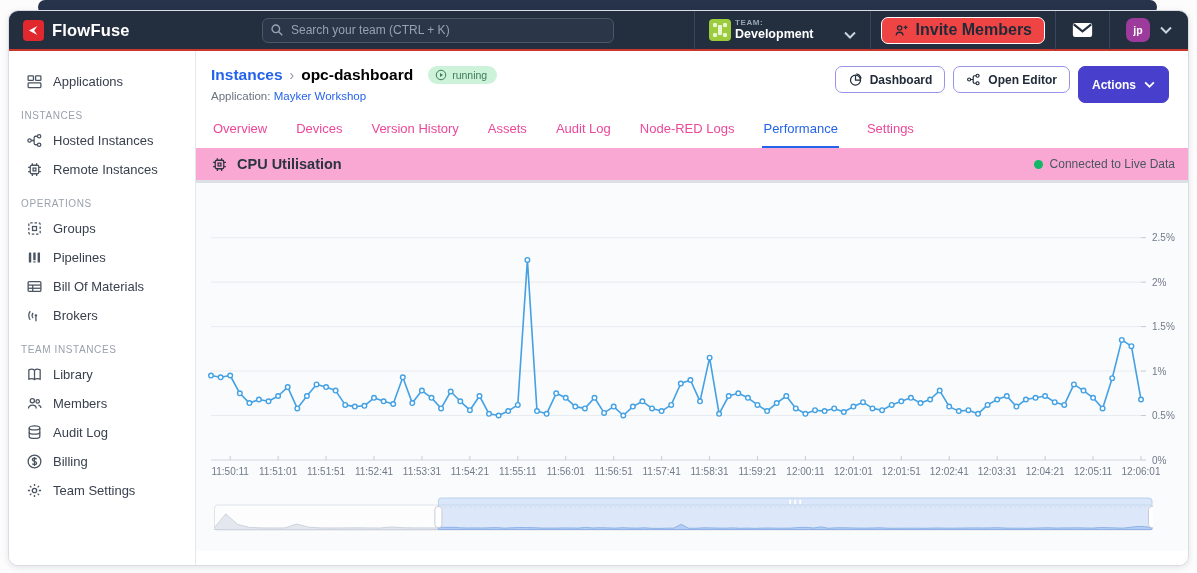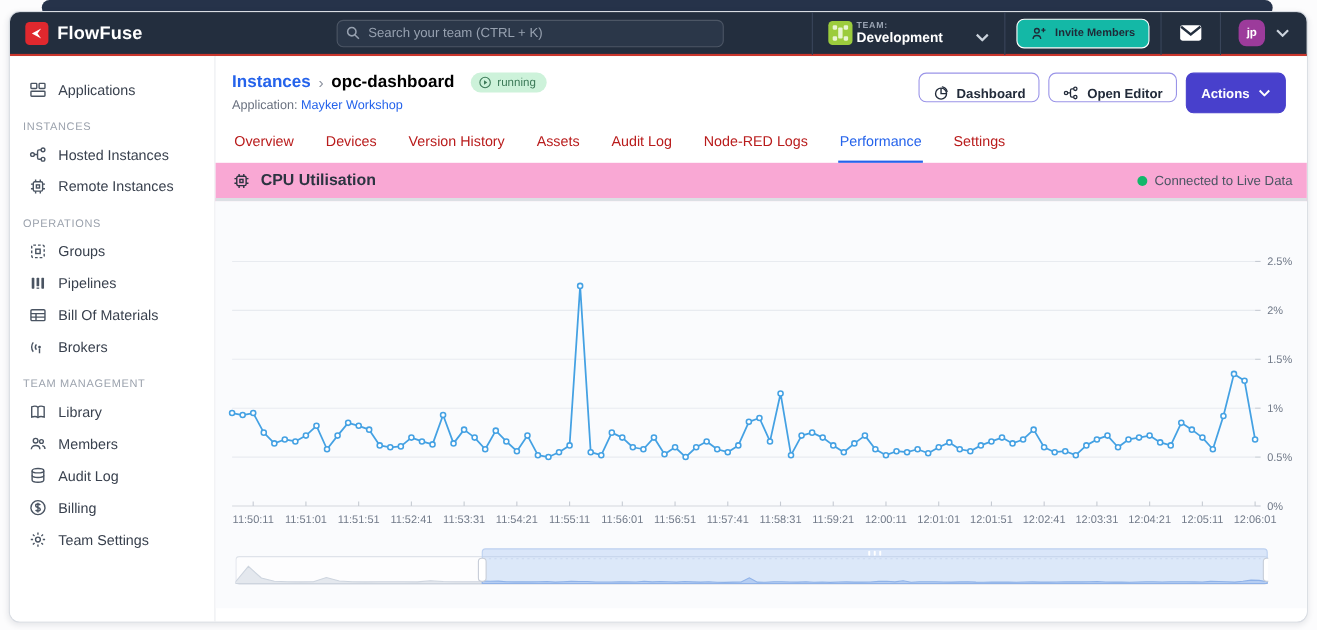--- a/index.html
+++ b/index.html
@@ -21,22 +21,22 @@
   .nav-search input::placeholder{color:#97a1b0;}
   .nav-search .mag{position:absolute;left:8px;top:5px;}
   .nav-divider{width:1px;height:40px;background:#39455a;margin:0 10px;}
   .team-switch{display:flex;align-items:flex-end;gap:4px;padding:0 4px;cursor:pointer;}
   .team-avatar{width:22px;height:22px;border-radius:4px;background:#9ccc3d;position:relative;overflow:hidden;}
   .team-avatar i{position:absolute;background:#e9f5d3;border-radius:1px;}
   .team-meta{line-height:1.1;}
   .team-label{font-size:8px;color:#9aa4b3;letter-spacing:.6px;font-weight:bold;}
   .team-name{font-size:12.5px;color:#fff;font-weight:bold;}
   .chev{color:#cbd3dd;font-size:10px;margin-left:26px;}
-  .invite-btn{height:27px;background:#14b8a6;border:1px solid #fff;border-radius:7px;display:flex;align-items:center;gap:7px;
-    padding:0 12px;font-size:10px;font-weight:bold;color:#1f2937;cursor:pointer;font-family:inherit;}
+  .invite-btn{height:27px;background:#ef4444;border:1px solid #fff;border-radius:7px;display:flex;align-items:center;gap:7px;
+    padding:0 12px;font-size:16px;font-weight:bold;color:#1f2937;cursor:pointer;font-family:inherit;}
   .icon-btn{background:none;border:none;padding:0 6px;cursor:pointer;display:flex;align-items:center;}
   .user-chip{display:flex;align-items:center;gap:10px;padding:0 6px;cursor:pointer;}
   .user-avatar{width:24px;height:24px;border-radius:7px;background:#9c3b9b;color:#fff;font-size:10.5px;font-weight:bold;
     display:flex;align-items:center;justify-content:center;}
 
   
   .app-body{display:flex;height:514px;}
   .sidebar{width:187px;border-right:1px solid #e5e8ec;padding-top:16px;flex-shrink:0;background:#fff;}
   .side-header{font-size:10px;color:#9aa1ac;letter-spacing:.6px;padding:14px 0 5px 12px;font-weight:normal;}
   .side-item{display:flex;align-items:center;gap:10px;padding:6px 6px 6px 17px;font-size:13px;color:#39414e;cursor:pointer;}
@@ -47,28 +47,28 @@
   .page-head{display:flex;justify-content:space-between;align-items:flex-start;}
   .crumb-line{display:flex;align-items:center;gap:7px;}
   .crumb-root{color:#2563eb;font-size:15.5px;font-weight:bold;cursor:pointer;}
   .crumb-sep{color:#8d93a0;font-size:14px;}
   .crumb-name{color:#000000;font-size:15.5px;font-weight:bold;}
   .badge{display:inline-flex;align-items:center;gap:5px;background:#cdf2da;color:#3c7a58;border-radius:11px;
     font-size:10.5px;padding:3px 10px 3px 7px;margin-left:8px;}
   .app-line{font-size:11.5px;color:#6b7280;margin-top:6px;}
   .app-line a{color:#2563eb;text-decoration:none;cursor:pointer;}
   .head-buttons{display:flex;gap:8px;}
-  .btn-outline{height:27px;background:#fff;border:1px solid #9a94e8;border-radius:7px;display:flex;align-items:flex-end;gap:7px;
+  .btn-outline{height:27px;background:#fff;border:1px solid #9a94e8;border-radius:7px;display:flex;align-items:center;gap:7px;
     padding:0 12px;font-size:12px;font-weight:bold;color:#222b3a;cursor:pointer;font-family:inherit;}
   .btn-solid{height:37px;background:#4840cc;border:1px solid #4840cc;border-radius:7px;display:flex;align-items:center;gap:8px;
     padding:0 13px;font-size:12px;font-weight:bold;color:#fff;cursor:pointer;font-family:inherit;}
 
   
   .tabs{display:flex;gap:27px;margin-top:16px;padding-left:1px;}
-  .tab{font-size:13px;color:#b91c1c;padding:2px 1px 10px;cursor:pointer;border-bottom:2.5px solid transparent;background:none;border-top:none;border-left:none;border-right:none;font-family:inherit;}
+  .tab{font-size:13px;color:#ec4899;padding:2px 1px 10px;cursor:pointer;border-bottom:2.5px solid transparent;background:none;border-top:none;border-left:none;border-right:none;font-family:inherit;}
   .tab.active{color:#2563eb;border-bottom-color:#2563eb;}
 
   
   .panel{margin:0 -20px 0 -15px;}
   .panel-head{height:35px;background:#f9a8d4;border-bottom:3px solid #dcdfe4;display:flex;align-items:center;padding:0 14px 0 15px;}
   .panel-title{display:flex;align-items:center;gap:9px;font-size:14.5px;font-weight:bold;color:#2c3441;}
   .panel-status{margin-left:auto;display:flex;align-items:center;gap:7px;font-size:12px;color:#4b5563;}
   .dot{width:9px;height:9px;border-radius:50%;background:#12b76a;}
   .chart-area{background:#fafbfd;padding:8px 0 16px 0;}
   .ticklab{font-size:10px;fill:#717a89;font-family:"Liberation Sans","DejaVu Sans",sans-serif;}
@@ -215,21 +215,21 @@
           <svg width="17" height="17" viewBox="0 0 24 24" fill="none" stroke="#4a5462" stroke-width="1.8">
               <path d="M6 18c-2.8-3.2-2.8-8.8 0-12"></path>
               <path d="M18 6c2.8 3.2 2.8 8.8 0 12" opacity="0"></path>
               <path d="M10 15.5c-1.6-2-1.6-5 0-7"></path>
               <circle cx="14" cy="12" r="1.8" fill="#4a5462" stroke="none"></circle>
               <path d="M14 13.8V20"></path>
             </svg>
           <span>Brokers</span>
         </div>
 
-        <div class="side-header">TEAM MANAGEMENT</div>
+        <div class="side-header">TEAM INSTANCES</div>
         <div class="side-item">
           <svg width="17" height="17" viewBox="0 0 24 24" fill="none" stroke="#4a5462" stroke-width="1.8">
               <path d="M12 6c-1.8-1.6-5.4-1.6-8-.6v13.2c2.6-1 6.2-1 8 .6 1.8-1.6 5.4-1.6 8-.6V5.4c-2.6-1-6.2-1-8 .6z"></path>
               <line x1="12" y1="6" x2="12" y2="19"></line>
             </svg>
           <span>Library</span>
         </div>
         <div class="side-item">
           <svg width="17" height="17" viewBox="0 0 24 24" fill="none" stroke="#4a5462" stroke-width="1.8">
               <circle cx="9" cy="8" r="3"></circle>

